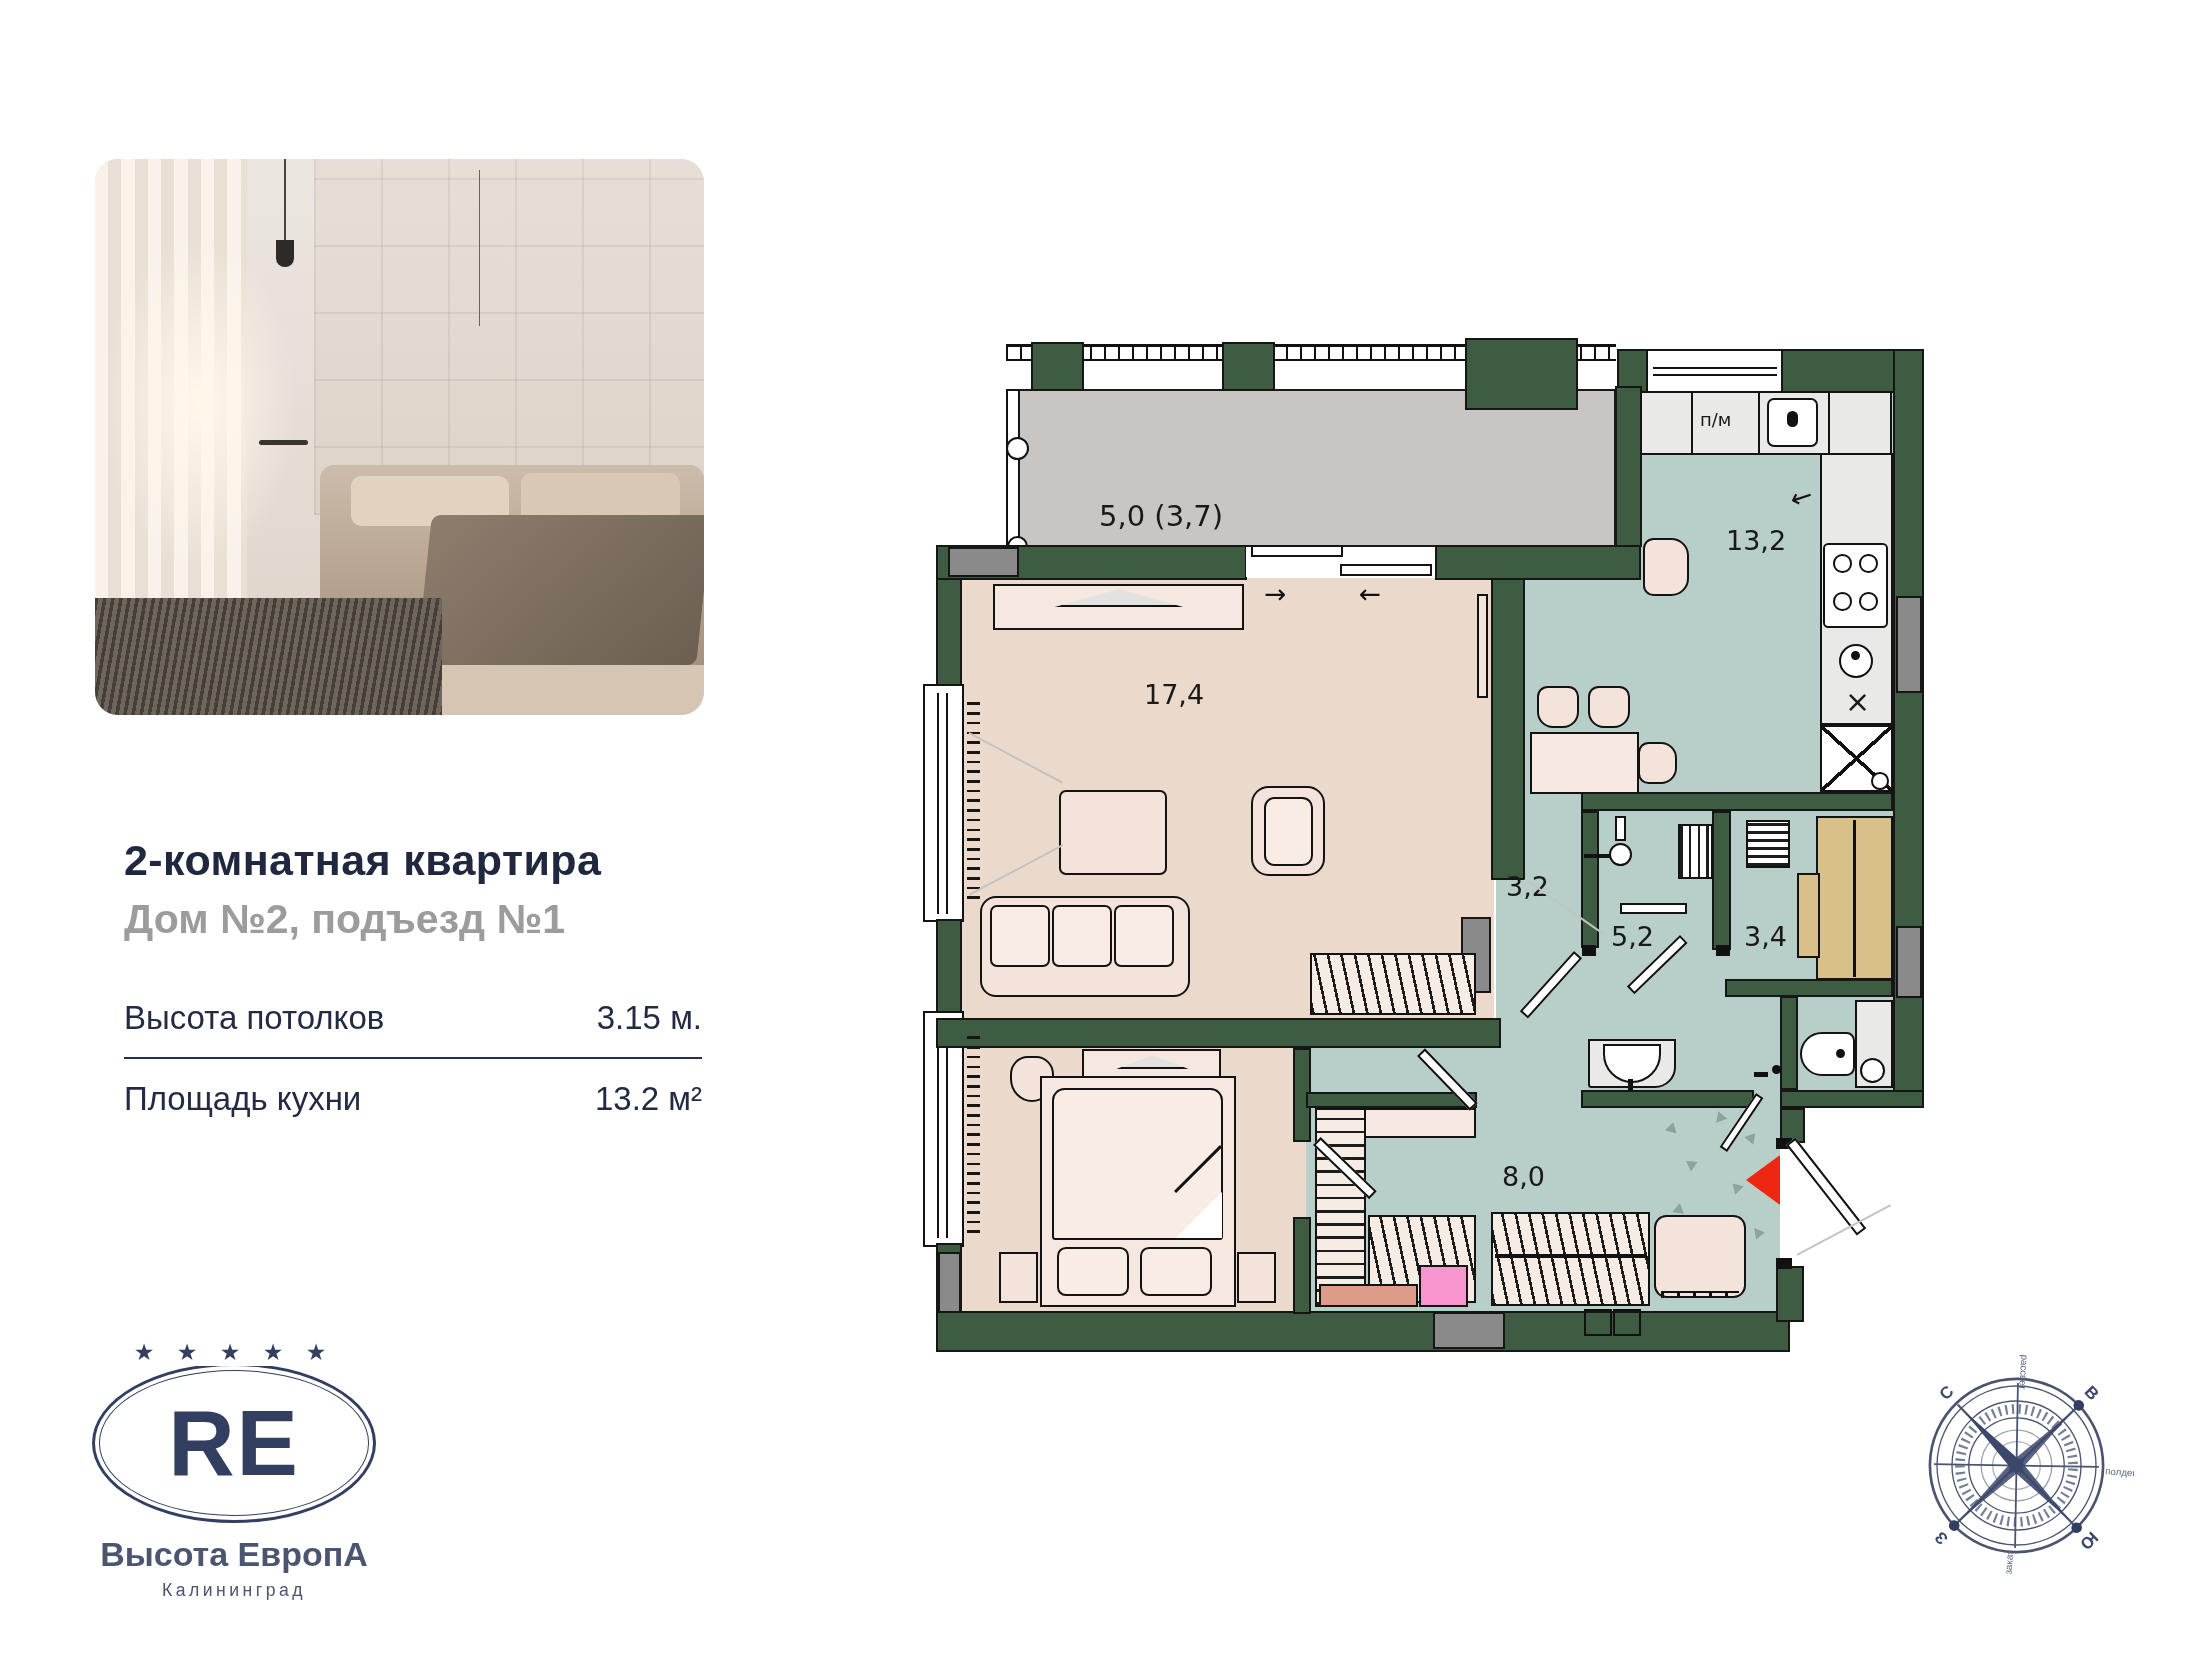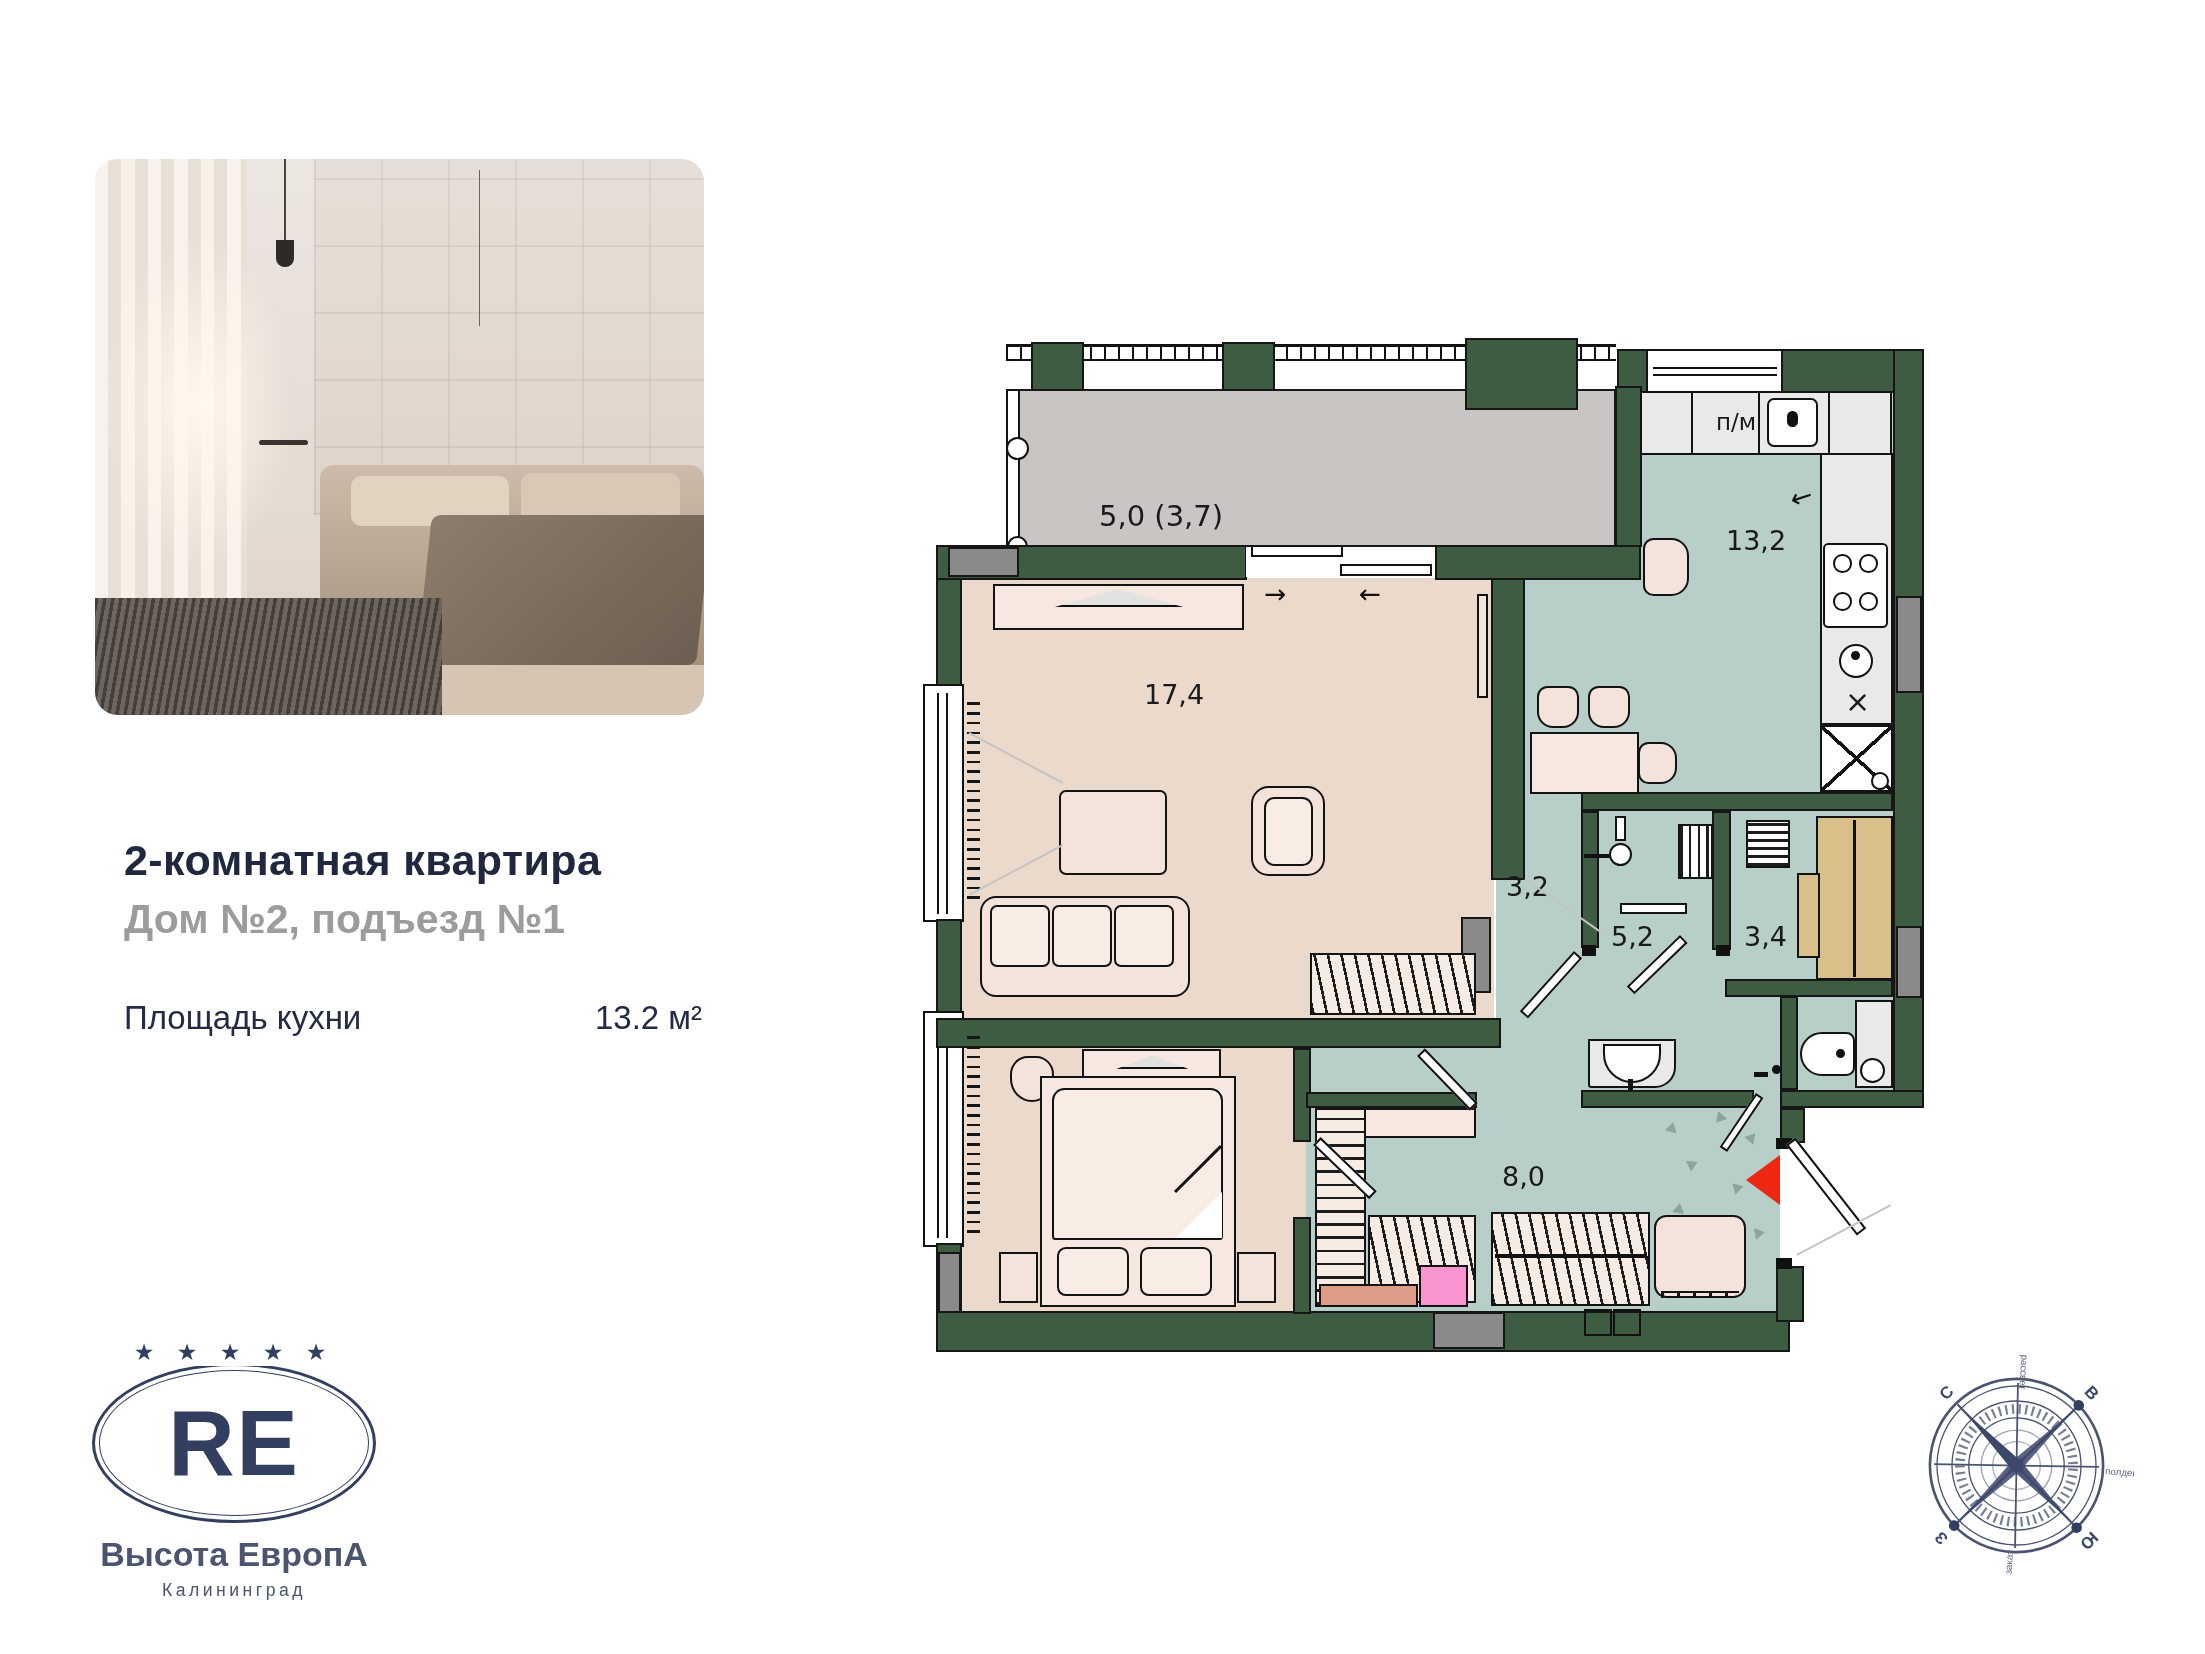--- a/index.html
+++ b/index.html
@@ -78,20 +78,24 @@
   <div class="ph" style="left:70%;top:56.5%;width:26%;height:9%;background:#d8c8b5;border-radius:10.6px;"></div>
   <div class="ph" style="left:54%;top:64%;width:46%;height:27%;background:linear-gradient(135deg,#8d7d6d,#6c5f51);border-radius:8.8px;transform:skewX(-6deg);"></div>
   <div class="ph" style="left:0;top:79%;width:57%;height:21%;background:repeating-linear-gradient(100deg,#453f39 0 3.5px,#6e665c 3.5px 8px);"></div>
   <div class="ph" style="left:27%;top:50.5%;width:49px;height:5.3px;background:#39342f;border-radius:2.6px;"></div>
 </div>
 
 <div class="abs page-title">2-комнатная квартира</div>
 <div class="abs page-subtitle">Дом №2, подъезд №1</div>
 
 <div class="abs specs">
+  <div class="spec-row bordered">
+    <span>Высота потолков</span>
+    <span>3.15 м.</span>
+  </div>
   <div class="spec-row">
     <span>Площадь кухни</span>
     <span>13.2 м²</span>
   </div>
 </div>
 
 <div class="abs logo">
   <div class="logo-stars">★ ★ ★ ★ ★</div>
   <div class="logo-ellipse">
     <span class="logo-re">RE</span>
@@ -204,21 +208,21 @@
   <div class="fb" style="left:319px;top:919px;width:39px;height:51px;"></div>
 
   <div class="fb" style="left:401px;top:775px;width:157px;height:30px;background:#f6e8e0;"></div>
   <div class="rkv" style="left:397px;top:775px;width:51px;height:199px;"></div>
   <div class="rkh" style="left:450px;top:882px;width:108px;height:88px;"></div>
   <div class="fl" style="left:501px;top:932px;width:49px;height:42px;background:#f895cf;border:2.6px solid #131313;"></div>
   <div class="fl" style="left:401px;top:951px;width:99px;height:23px;background:#dd9c87;border:2.6px solid #131313;"></div>
 
   <div class="gb" style="left:722px;top:58px;width:53px;height:64px;"></div>
   <div class="gb" style="left:773px;top:58px;width:69px;height:64px;"></div>
-  <span class="area" style="left:782px;top:76px;font-size:23px;margin-left:16px;">п/м</span>
+  <span class="area" style="left:782px;top:76px;font-size:18px;">п/м</span>
   <div class="gb" style="left:840px;top:58px;width:72px;height:64px;"></div>
   <div class="wb" style="left:849px;top:65px;width:51px;height:49px;border-radius:7px;"></div>
   <div class="circ" style="left:869px;top:78px;width:10.6px;height:16px;border-radius:5.3px;background:#111;"></div>
   <div class="gb" style="left:910px;top:58px;width:64px;height:64px;"></div>
   <div class="gb" style="left:902px;top:120px;width:73px;height:272px;"></div>
   <div class="wb" style="left:905px;top:210px;width:65px;height:85px;border-radius:5.3px;"></div>
   <div class="burner" style="left:915px;top:221px;"></div>
   <div class="burner" style="left:941px;top:221px;"></div>
   <div class="burner" style="left:915px;top:259px;"></div>
   <div class="burner" style="left:941px;top:259px;"></div>

